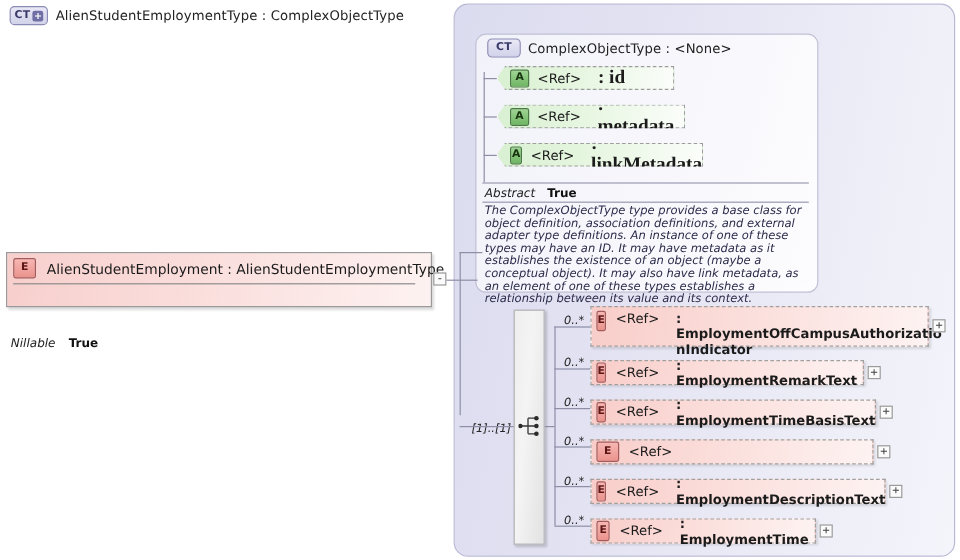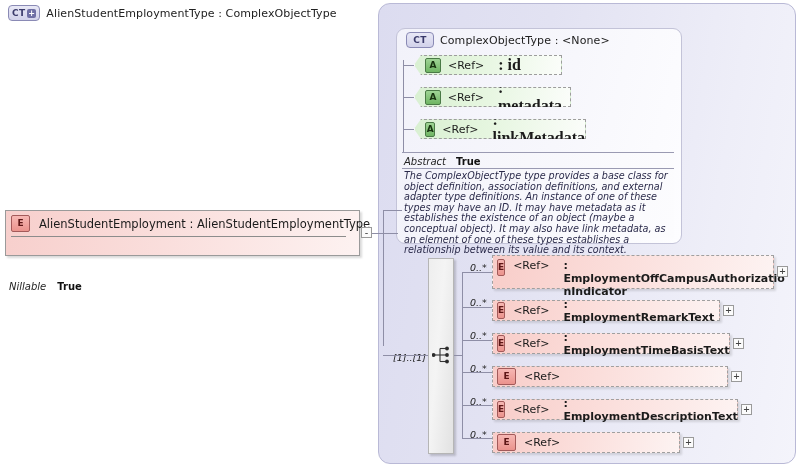--- a/index.html
+++ b/index.html
@@ -300,16 +300,17 @@
     <span class="el-name">: EmploymentDescriptionText</span>
   </div>
   <div class="abs toggle" style="left:741px;top:404px;">+</div>
 
   <div class="occ" style="left:470px;top:429px;">0..*</div>
   <div class="abs el-row" style="left:492px;top:432px;width:188px;height:21px;align-items:center;">
     <span class="icon-e">
         <span>E</span>
       </span>
     <span class="el-ref">&lt;Ref&gt;</span>
+    <span class="el-name">: EmploymentTime</span>
   </div>
   <div class="abs toggle" style="left:683px;top:437px;">+</div>
 
 </div>
 
 </body></html>

